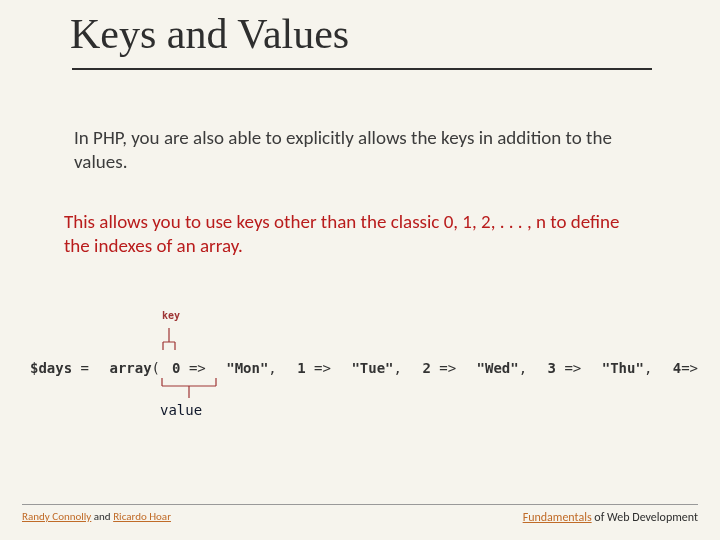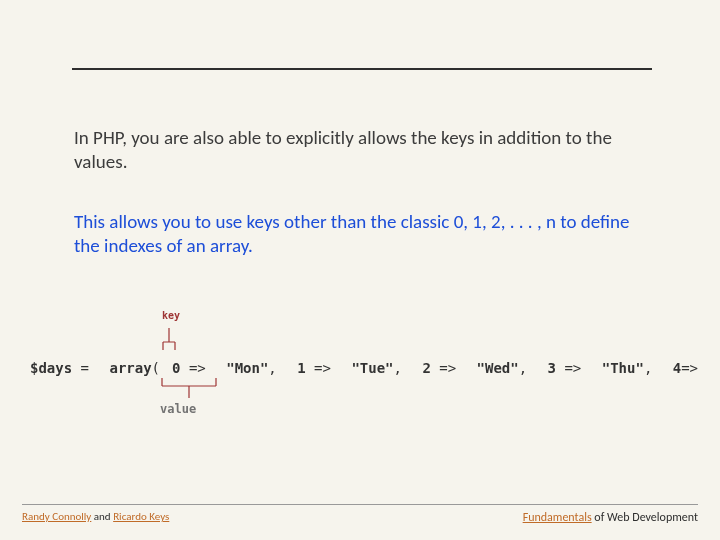--- a/index.html
+++ b/index.html
@@ -40,26 +40,26 @@
     position: absolute;
     left: 74px;
     top: 126px;
     width: 560px;
     font-size: 19px;
     line-height: 1.25;
     color: #3c3c3c;
   }
   .body-text-2 {
     position: absolute;
-    left: 74px;
+    left: 64px;
     top: 210px;
     width: 560px;
     font-size: 19px;
     line-height: 1.25;
-    color: #1d4ed8;
+    color: #b91c1c;
   }
 
   .code-area {
     position: absolute;
     left: 18px;
     top: 360px;
     width: 696px;
     font-family: Consolas, Menlo, monospace;
     font-size: 14px;
     white-space: nowrap;
@@ -74,23 +74,23 @@
     font-family: Consolas, Menlo, monospace;
     font-size: 10px;
     color: #9e3434;
     font-weight: 700;
   }
   .value-label {
     position: absolute;
     left: 160px;
     top: 402px;
     font-family: Consolas, Menlo, monospace;
-    font-size: 12px;
-    color: #737373;
-    font-weight: 700;
+    font-size: 14px;
+    color: #0f172a;
+    font-weight: 400;
   }
   .bracket-top {
     position: absolute;
     left: 161px;
     top: 328px;
     width: 16px;
     height: 28px;
     pointer-events: none;
   }
   .bracket-bottom {
@@ -124,20 +124,21 @@
     font-size: 12px;
     color: #2e2e2e;
   }
   .link { color: #c06b28; text-decoration: underline; }
 </style>
 </head>
 <body>
 
 <div class="slide">
 
+  <div class="title">Keys and Values</div>
   <div class="title-underline"></div>
 
   <div class="body-text-1">In PHP, you are also able to explicitly allows the keys in addition to the values.</div>
   <div class="body-text-2">This allows you to use keys other than the classic 0, 1, 2, . . . , n to define the indexes of an array.</div>
 
   <div class="key-label">key</div>
 
   <svg class="bracket-top" viewBox="0 0 16 28">
     <path d="M8 0 V14 M2 14 H14 M2 14 V22 M14 14 V22" stroke="#9e3434" stroke-width="1.2" fill="none"></path>
   </svg>
@@ -148,20 +149,20 @@
 
   <svg class="bracket-bottom" viewBox="0 0 62 24">
     <path d="M4 0 V8 M58 0 V8 M4 8 H58 M31 8 V20" stroke="#9e3434" stroke-width="1.2" fill="none"></path>
   </svg>
 
   <div class="value-label">value</div>
 
   <div class="footer-line"></div>
 
   <div class="footer-left">
-    <span class="link">Randy Connolly</span><span> and </span><span class="link">Ricardo Keys</span>
+    <span class="link">Randy Connolly</span><span> and </span><span class="link">Ricardo Hoar</span>
   </div>
 
   <div class="footer-right">
     <span class="link">Fundamentals</span><span> of Web Development</span>
   </div>
 
 </div>
 
 </body></html>

